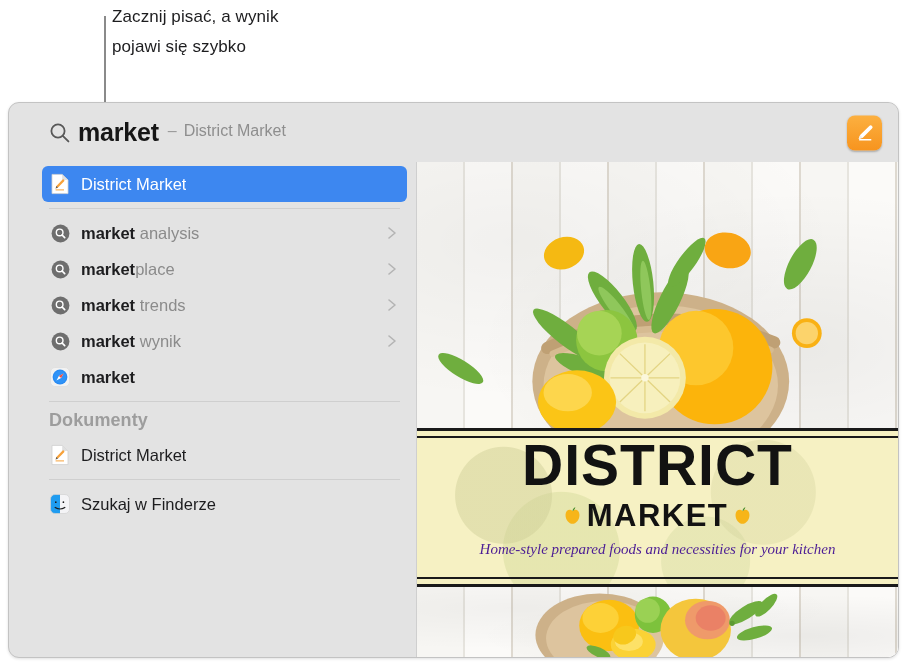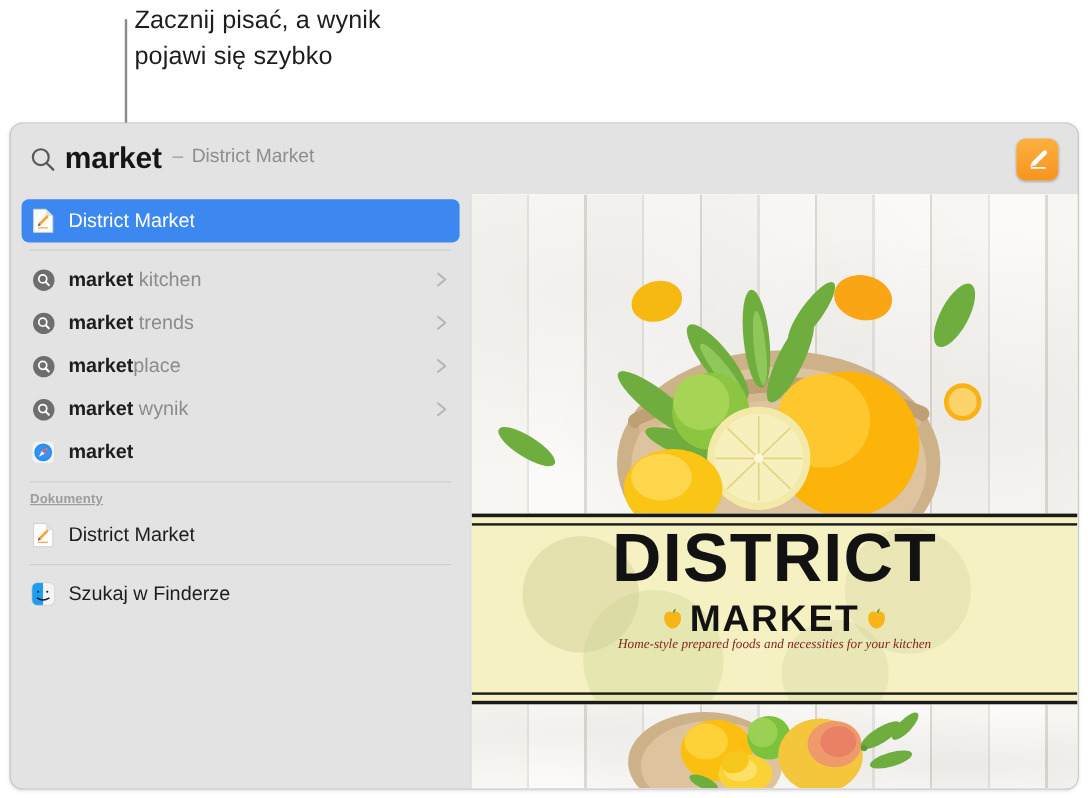--- a/index.html
+++ b/index.html
@@ -9,21 +9,21 @@
     font-family: "Liberation Sans", sans-serif;
     overflow: hidden;
   }
   #root { position: relative; width: 907px; height: 665px; }
 
   
   .callout-text {
     position: absolute;
     left: 112px; top: 2px;
     width: 330px;
-    font-size: 21px;
+    font-size: 17px;
     line-height: 30px;
     color: #1d1d1f;
     letter-spacing: 0.1px;
     white-space: pre-line;
   }
   .callout-line {
     position: absolute;
     left: 104px; top: 16px;
     width: 2px; height: 91px;
     background: #8a8a8a;
@@ -34,20 +34,21 @@
     position: absolute;
     left: 8px; top: 102px;
     width: 891px; height: 556px;
     border-radius: 11px;
     background: #e3e3e3;
     border: 1px solid #c3c3c3;
     box-shadow: 0 1px 3px rgba(0,0,0,.12);
     overflow: hidden;
     display: flex;
     flex-direction: column;
+    padding-left: 24px;
   }
 
   
   .searchbar {
     height: 59px;
     flex: 0 0 59px;
     display: flex;
     align-items: center;
     padding: 0 14px 0 15px;
     background: #e3e3e3;
@@ -136,26 +137,25 @@
     flex: 0 0 14px;
     display: flex; align-items: center; justify-content: center;
   }
 
   .divider {
     height: 1px;
     background: #cfcfcf;
     margin: 6px 16px 6px 16px;
   }
   .section-head {
-    font-size: 11px;
+    font-size: 18px;
     font-weight: 700;
     color: #9d9d9d;
     padding: 2px 0 6px 16px;
     letter-spacing: 0.1px;
-    text-decoration: underline;
   }
 
   
   .doc-page { position: absolute; inset: 0; background:#fff; }
 
   .photo-top { position: absolute; left: 0; right: 0; top: 0; height: 266px; overflow: hidden; }
   .photo-bottom { position: absolute; left: 0; right: 0; top: 425px; bottom: 0; overflow: hidden; }
 
   .planks {
     position: absolute; inset: 0;
@@ -223,22 +223,23 @@
     font-family: "Liberation Sans", sans-serif;
     font-weight: 700;
     font-size: 31px;
     letter-spacing: 1.5px;
     color: #121212;
     line-height: 1;
   }
   .bn-tag{
     font-family: "Liberation Serif", serif;
     font-style: italic;
-    font-size: 11px;
-    color: #7f1d1d;
+    font-size: 15px;
+    color: #4c1d95;
+    margin-top: 10px;
   }
   .apple-glyph{ width:17px; height:19px; display:block; }
 </style>
 </head>
 <body>
 
 <div id="root">
 
   <div class="callout-text">Zacznij pisać, a wynik
 pojawi się szybko</div>
@@ -286,53 +287,53 @@
         <div class="divider"></div>
 
         <div class="row">
           <span class="ico">
             <svg width="19" height="19" viewBox="0 0 20 20">
               <circle cx="10" cy="10" r="9.4" fill="#6e6e6e"></circle>
               <circle cx="9.1" cy="8.9" r="3.5" fill="none" stroke="#ffffff" stroke-width="1.5"></circle>
               <line x1="11.7" y1="11.6" x2="14.4" y2="14.3" stroke="#ffffff" stroke-width="1.8" stroke-linecap="round"></line>
             </svg>
           </span>
-          <span class="lbl"><span class="bold">market</span><span class="dim"> kitchen</span></span>
+          <span class="lbl"><span class="bold">market</span><span class="dim"> analysis</span></span>
           <span class="chev">
             <svg width="12" height="14" viewBox="0 0 12 14">
                 <polyline points="3,2 9,7 3,12" fill="none" stroke="#b4b4b4" stroke-width="1.6" stroke-linecap="round" stroke-linejoin="round"></polyline>
               </svg>
           </span>
         </div>
 
         <div class="row">
           <span class="ico">
             <svg width="19" height="19" viewBox="0 0 20 20">
               <circle cx="10" cy="10" r="9.4" fill="#6e6e6e"></circle>
               <circle cx="9.1" cy="8.9" r="3.5" fill="none" stroke="#ffffff" stroke-width="1.5"></circle>
               <line x1="11.7" y1="11.6" x2="14.4" y2="14.3" stroke="#ffffff" stroke-width="1.8" stroke-linecap="round"></line>
             </svg>
           </span>
-          <span class="lbl"><span class="bold">market</span><span class="dim"> trends</span></span>
+          <span class="lbl"><span class="bold">market</span><span class="dim">place</span></span>
           <span class="chev">
             <svg width="12" height="14" viewBox="0 0 12 14">
                 <polyline points="3,2 9,7 3,12" fill="none" stroke="#b4b4b4" stroke-width="1.6" stroke-linecap="round" stroke-linejoin="round"></polyline>
               </svg>
           </span>
         </div>
 
         <div class="row">
           <span class="ico">
             <svg width="19" height="19" viewBox="0 0 20 20">
               <circle cx="10" cy="10" r="9.4" fill="#6e6e6e"></circle>
               <circle cx="9.1" cy="8.9" r="3.5" fill="none" stroke="#ffffff" stroke-width="1.5"></circle>
               <line x1="11.7" y1="11.6" x2="14.4" y2="14.3" stroke="#ffffff" stroke-width="1.8" stroke-linecap="round"></line>
             </svg>
           </span>
-          <span class="lbl"><span class="bold">market</span><span class="dim">place</span></span>
+          <span class="lbl"><span class="bold">market</span><span class="dim"> trends</span></span>
           <span class="chev">
             <svg width="12" height="14" viewBox="0 0 12 14">
                 <polyline points="3,2 9,7 3,12" fill="none" stroke="#b4b4b4" stroke-width="1.6" stroke-linecap="round" stroke-linejoin="round"></polyline>
               </svg>
           </span>
         </div>
 
         <div class="row">
           <span class="ico">
             <svg width="19" height="19" viewBox="0 0 20 20">

